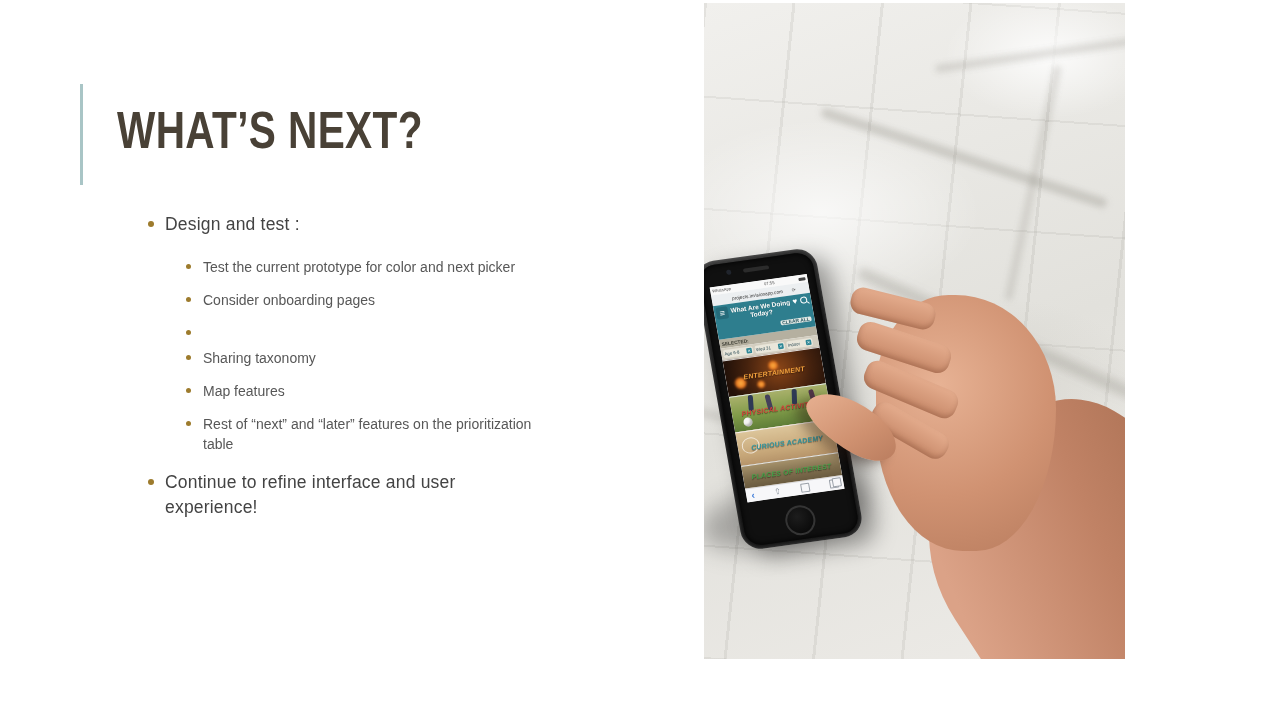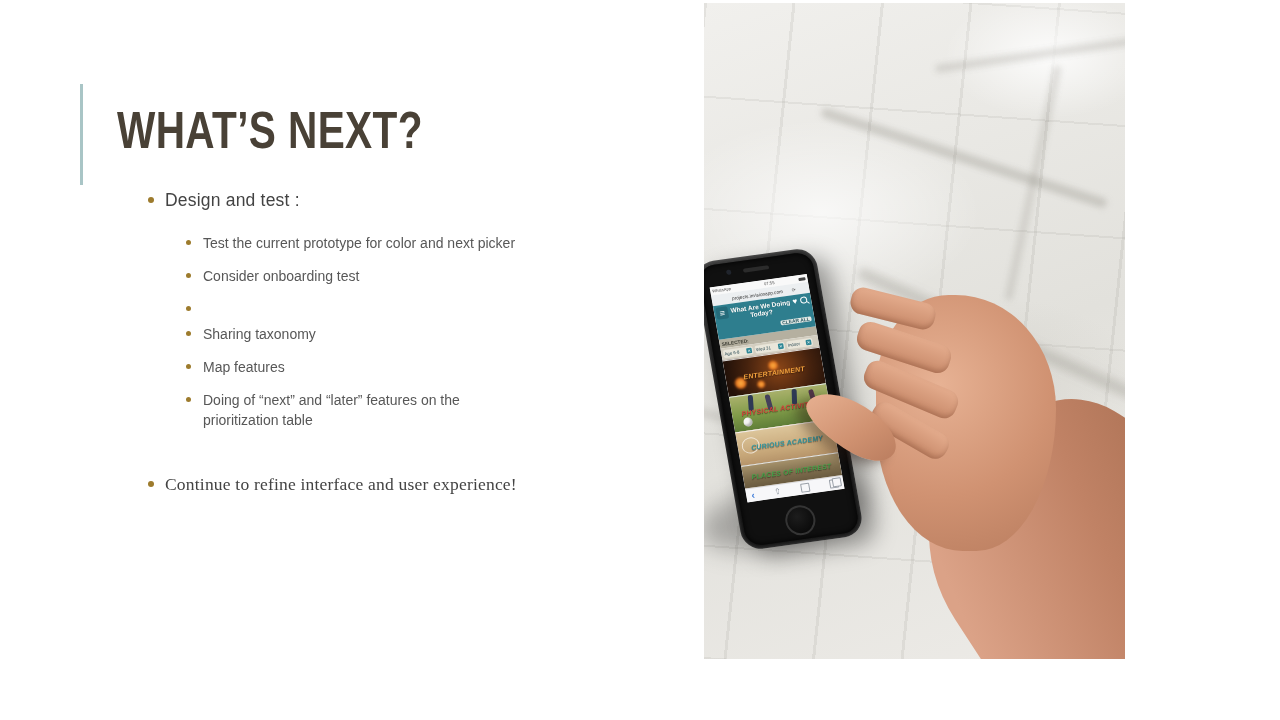--- a/index.html
+++ b/index.html
@@ -7,29 +7,29 @@
     width:1280px;height:720px;overflow:hidden;background:#ffffff;
     font-family:"Liberation Sans",sans-serif;position:relative;
   }
   
   .accent-bar{position:absolute;left:80px;top:84px;width:3px;height:101px;background:#a9c5c6;}
   .slide-title{
     position:absolute;left:117px;top:104px;margin:0;
     font-size:52px;font-weight:700;color:#494136;line-height:1;
     letter-spacing:.5px;transform:scaleX(.78);transform-origin:left top;white-space:nowrap;
   }
-  .bullets{position:absolute;left:148px;top:188px;width:430px;}
+  .bullets{position:absolute;left:148px;top:212px;width:430px;}
   .l1-item{display:flex;align-items:flex-start;color:#434343;font-size:17.5px;line-height:25px;}
   .l1-item .marker{flex:0 0 auto;width:6px;height:6px;border-radius:50%;background:#9d7b2d;margin:9px 11px 0 0;}
   .l1-item .txt{max-width:362px;letter-spacing:.2px;}
   .sub-list{list-style:none;margin:20px 0 0 38px;padding:0;}
   .sub-list li{display:flex;align-items:flex-start;color:#575757;font-size:14px;line-height:20px;margin-bottom:13px;}
   .sub-list li .marker{flex:0 0 auto;width:5px;height:5px;border-radius:50%;background:#9d7b2d;margin:7px 12px 0 0;}
   .sub-list li .txt{max-width:333px;}
-  .l1-continue{margin-top:42px;font-family:Liberation Serif, serif;}
+  .l1-continue{margin-top:16px;}
   
   .photo{
     position:absolute;left:704px;top:3px;width:421px;height:656px;overflow:hidden;
     background-color:#e8e7e3;
     background-image:
       radial-gradient(150px 90px at 82% 8%, rgba(255,255,255,.85), rgba(255,255,255,0) 70%),
       radial-gradient(220px 130px at 28% 32%, rgba(255,255,255,.7), rgba(255,255,255,0) 72%),
       radial-gradient(190px 120px at 72% 58%, rgba(205,203,195,.45), rgba(205,203,195,0) 70%),
       repeating-linear-gradient(96deg, rgba(140,138,130,.14) 0 3px, rgba(255,255,255,0) 3px 88px),
       repeating-linear-gradient(4deg, rgba(120,118,110,.10) 0 2px, rgba(255,255,255,0) 2px 112px),
@@ -143,36 +143,36 @@
     <span class="marker"></span>
     <span class="txt">Design and test :</span>
   </div>
   <ul class="sub-list">
     <li>
       <span class="marker"></span>
       <span class="txt">Test the current prototype for color and next picker</span>
     </li>
     <li>
       <span class="marker"></span>
-      <span class="txt">Consider onboarding test</span>
+      <span class="txt">Consider onboarding pages</span>
     </li>
     <li>
       <span class="marker"></span>
     </li>
     <li>
       <span class="marker"></span>
       <span class="txt">Sharing taxonomy</span>
     </li>
     <li>
       <span class="marker"></span>
       <span class="txt">Map features</span>
     </li>
     <li>
       <span class="marker"></span>
-      <span class="txt">Doing of “next” and “later” features on the prioritization table</span>
+      <span class="txt">Rest of “next” and “later” features on the prioritization table</span>
     </li>
   </ul>
   <div class="l1-item l1-continue">
     <span class="marker"></span>
     <span class="txt">Continue to refine interface and user experience!</span>
   </div>
 </div>
 
 <div class="photo">
   <div class="streak s1"></div>

